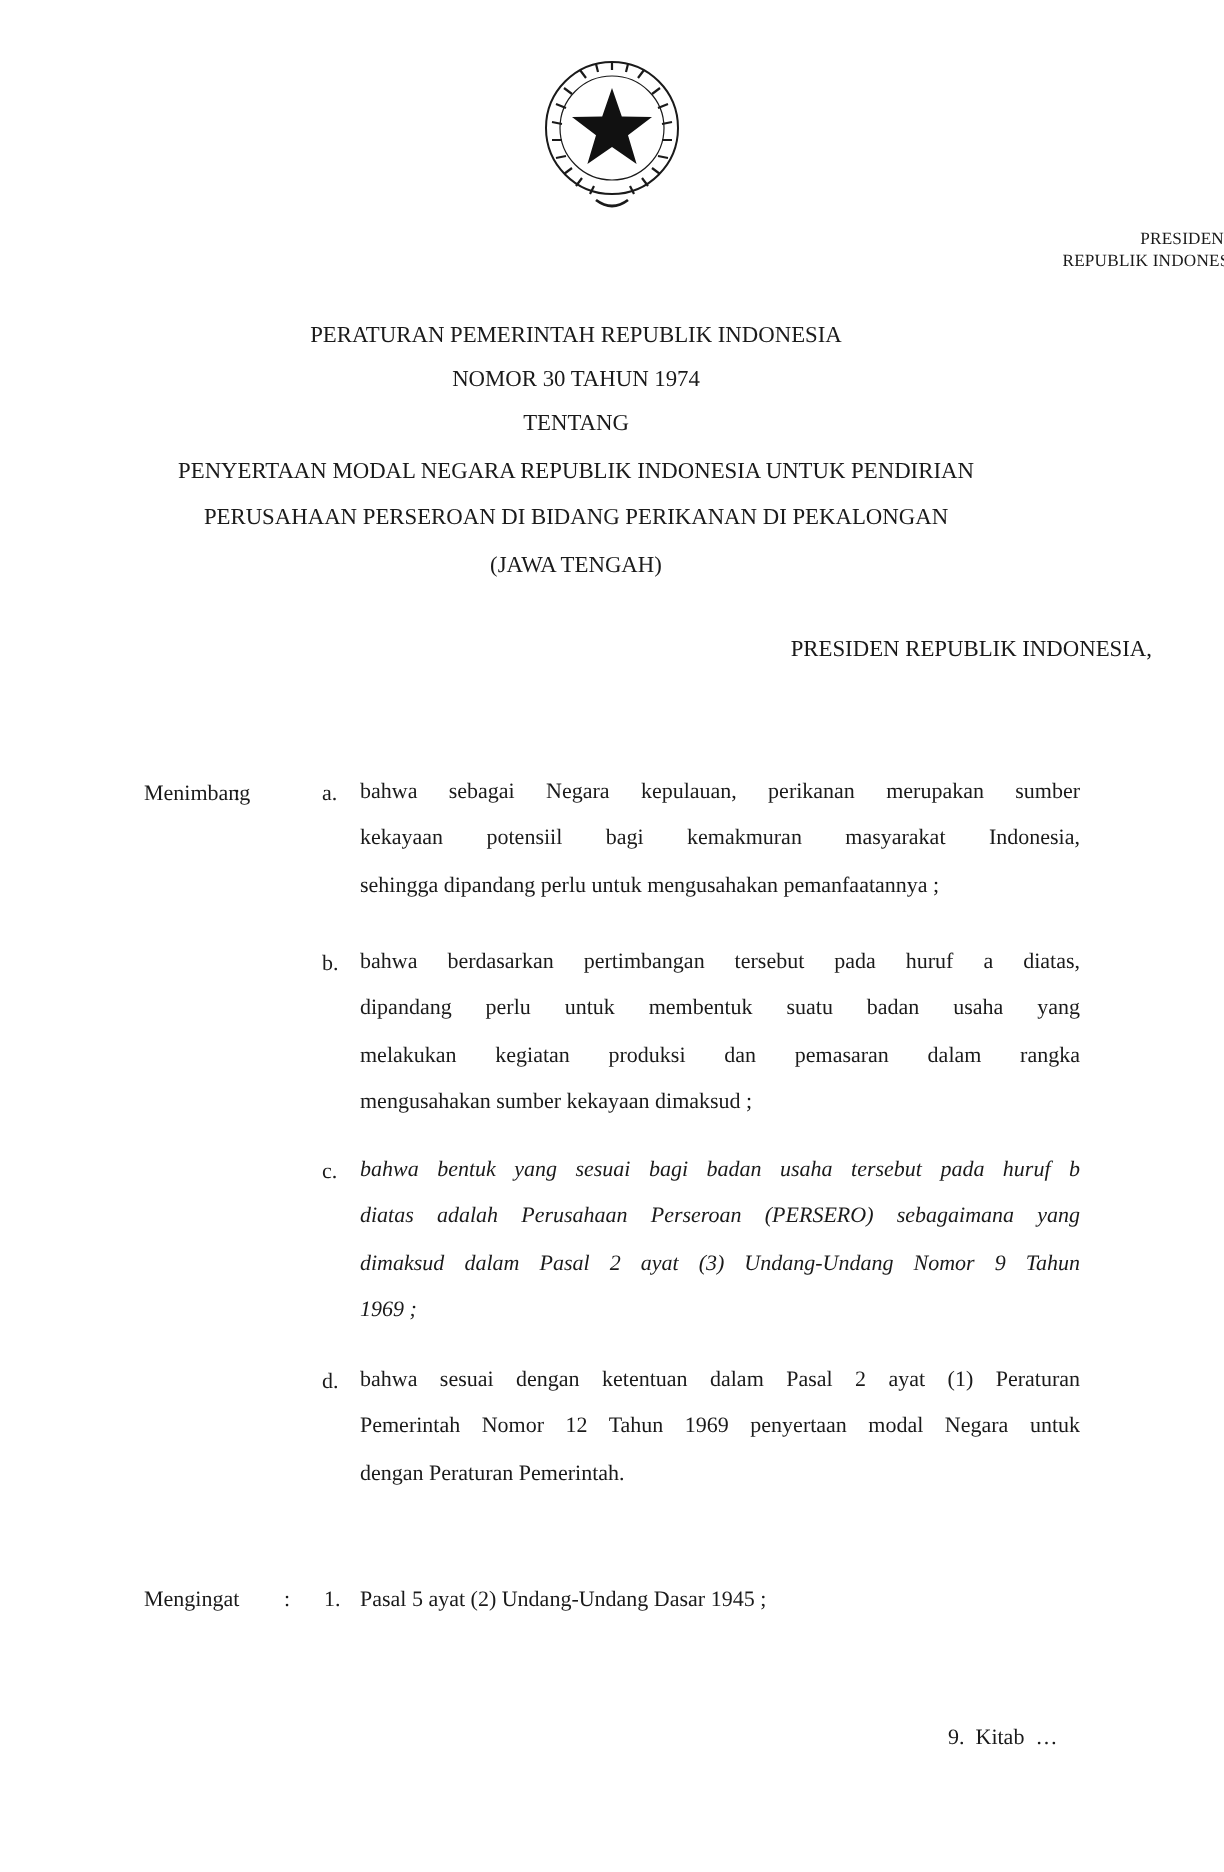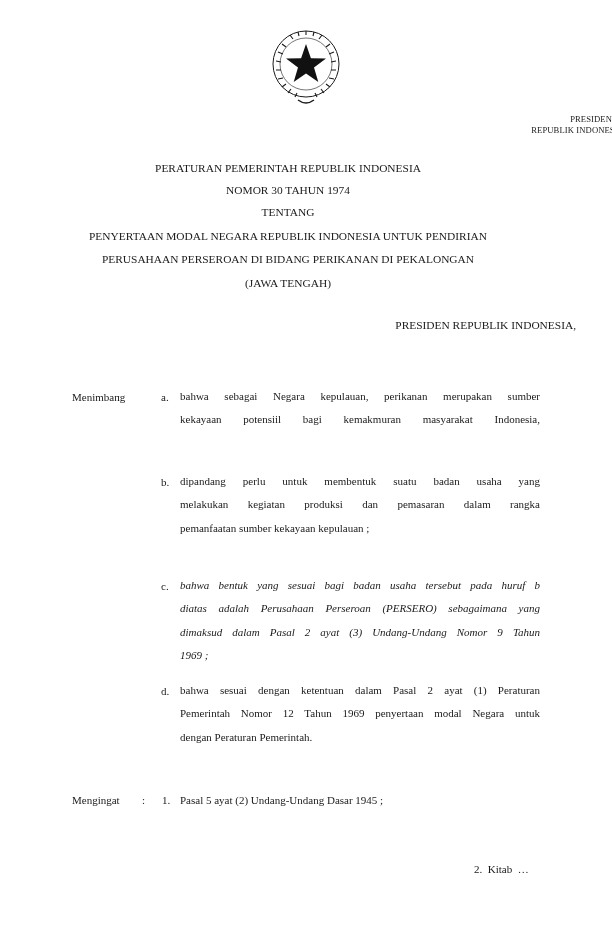--- a/index.html
+++ b/index.html
@@ -57,27 +57,29 @@
 
 <div class="title-line" style="top:318px;text-align:right;">PRESIDEN REPUBLIK INDONESIA,</div>
 
 <div class="label" style="left:72px; top:390px;text-align:center;">Menimbang</div>
 <div class="colon" style="left:117px; top:390px;">:</div>
 
 <div class="marker" style="left:161px; top:390px;">a.</div>
 <div class="para" style="top:385px;">
   <span class="ln">bahwa sebagai Negara kepulauan, perikanan merupakan sumber</span>
   <span class="ln">kekayaan potensiil bagi kemakmuran masyarakat Indonesia,</span>
+  <span class="ln last">sehingga dipandang perlu untuk mengusahakan pemanfaatannya ;</span>
 </div>
 
 <div class="marker" style="left:161px; top:475px;">b.</div>
 <div class="para" style="top:470px;">
+  <span class="ln">bahwa berdasarkan pertimbangan tersebut pada huruf a diatas,</span>
   <span class="ln">dipandang perlu untuk membentuk suatu badan usaha yang</span>
   <span class="ln">melakukan kegiatan produksi dan pemasaran dalam rangka</span>
-  <span class="ln last">pemanfaatan sumber kekayaan kepulauan ;</span>
+  <span class="ln last">mengusahakan sumber kekayaan dimaksud ;</span>
 </div>
 
 <div class="marker" style="left:161px; top:579px;">c.</div>
 <div class="para" style="top:574px;font-style:italic;">
   <span class="ln">bahwa bentuk yang sesuai bagi badan usaha tersebut pada huruf b</span>
   <span class="ln">diatas adalah Perusahaan Perseroan (PERSERO)   sebagaimana yang</span>
   <span class="ln">dimaksud dalam  Pasal 2 ayat (3) Undang-Undang Nomor 9 Tahun</span>
   <span class="ln last">1969 ;</span>
 </div>
 
@@ -86,13 +88,13 @@
   <span class="ln">bahwa sesuai dengan ketentuan dalam  Pasal 2 ayat (1) Peraturan</span>
   <span class="ln">Pemerintah Nomor 12 Tahun 1969 penyertaan modal Negara untuk</span>
   <span class="ln last">dengan Peraturan Pemerintah.</span>
 </div>
 
 <div class="label" style="left:72px; top:793px;">Mengingat</div>
 <div class="colon" style="left:142px; top:793px;">:</div>
 <div class="marker" style="left:162px; top:793px;">1.</div>
 <div class="label" style="left:180px; top:793px;">Pasal 5 ayat (2) Undang-Undang Dasar 1945 ;</div>
 
-<div class="footer-next">2.  Kitab  …</div>
+<div class="footer-next">9.  Kitab  …</div>
 
 </body></html>

